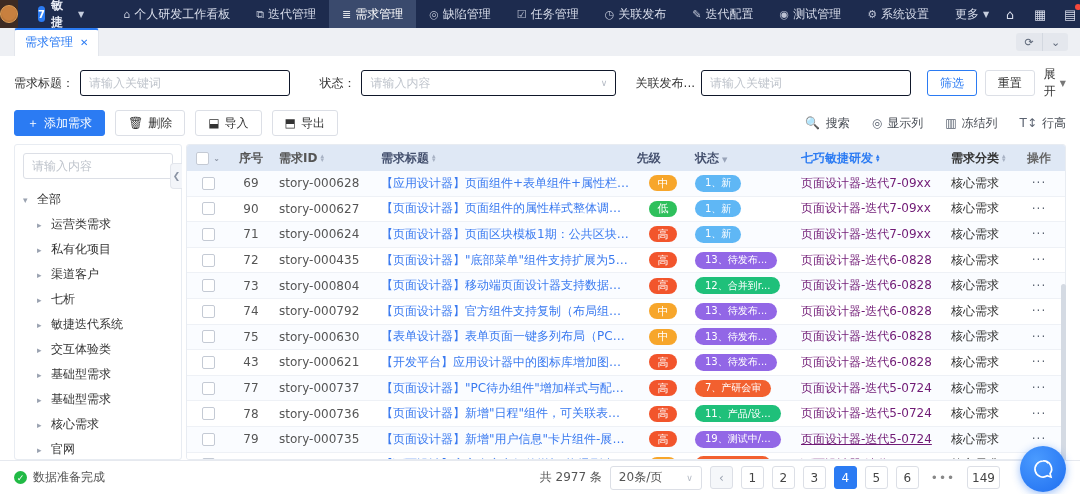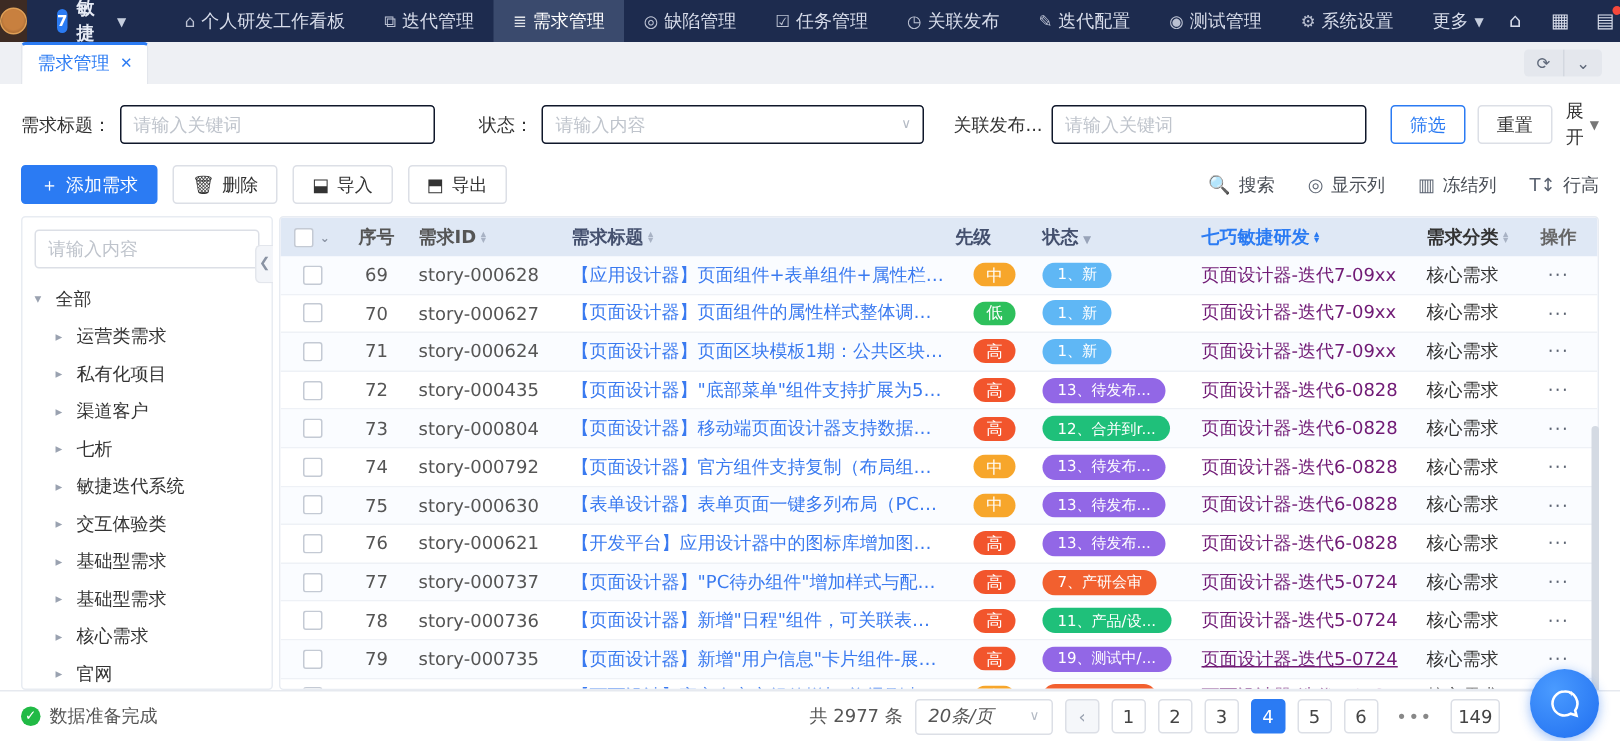--- a/index.html
+++ b/index.html
@@ -84,21 +84,21 @@
   .pill { display:inline-flex; align-items:center; height:17px; padding:0 10px; border-radius:9px; color:#fff; font-size:10px; max-width:100px; overflow:hidden; white-space:nowrap; }
   .more-dots { letter-spacing:1px; cursor:pointer; color:#5a6270; }
 
   .vscroll { position:absolute; right:0px; top:140px; width:5px; height:190px; border-radius:3px; background:#d4dae3; }
 
   
   .footer { position:absolute; left:0; right:0; bottom:0; height:34px; background:#fff; border-top:1px solid #e6e9ef; display:flex; align-items:center; padding:0 14px; }
   .status-ok { display:flex; align-items:center; gap:6px; color:#555; }
   .ok-dot { width:13px; height:13px; border-radius:50%; background:#21ba45; color:#fff; font-size:9px; display:flex; align-items:center; justify-content:center; }
   .pager { margin-left:auto; display:flex; align-items:center; gap:8px; margin-right:66px; color:#555; }
-  .page-size { width:92px; height:24px; border:1px solid #dcdfe6; border-radius:3px; display:flex; align-items:center; justify-content:space-between; padding:0 8px; color:#555; cursor:pointer;font-style:italic; }
+  .page-size { width:92px; height:24px; border:1px solid #dcdfe6; border-radius:3px; display:flex; align-items:center; justify-content:space-between; padding:0 8px; color:#555; cursor:pointer; }
   .page-size .sel-caret { font-size:9px; color:#b4bac4; }
   .pg { min-width:23px; height:23px; border:1px solid #dcdfe6; border-radius:3px; background:#fff; display:inline-flex; align-items:center; justify-content:center; padding:0 4px; cursor:pointer; color:#444; }
   .pg.prev { background:#f5f7fa; color:#9aa2b0; }
   .pg.active { background:#2b7bf3; border-color:#2b7bf3; color:#fff; }
   .pg.dots { border:none; background:transparent; letter-spacing:1px; color:#888; }
   .fab { position:absolute; right:14px; bottom:2px; width:46px; height:46px; border-radius:50%; background:radial-gradient(circle at 35% 30%, #4a9bff, #1f6ef0); display:flex; align-items:center; justify-content:center; cursor:pointer; box-shadow:0 2px 8px rgba(31,110,240,.45); }
 </style>
 </head>
 <body>
 
@@ -352,21 +352,21 @@
             </div>
             <div class="cell c-status"><span class="pill" style="background: rgb(95, 183, 245);">1、新</span></div>
             <div class="cell c-iter">页面设计器-迭代7-09xx</div>
             <div class="cell c-cat">核心需求</div>
             <div class="cell c-op more-dots">···</div>
           </div>
           <div class="g-row">
             <div class="cell c-sel">
               <span class="chk"></span>
             </div>
-            <div class="cell c-seq">70</div>
+            <div class="cell c-seq">90</div>
             <div class="cell c-id">story-000627</div>
             <div class="cell c-title">【页面设计器】页面组件的属性样式整体调整优化</div>
             <div class="cell c-pri">
               <span class="badge" style="background: rgb(46, 192, 92);">低</span>
             </div>
             <div class="cell c-status"><span class="pill" style="background: rgb(95, 183, 245);">1、新</span></div>
             <div class="cell c-iter">页面设计器-迭代7-09xx</div>
             <div class="cell c-cat">核心需求</div>
             <div class="cell c-op more-dots">···</div>
           </div>
@@ -442,21 +442,21 @@
             </div>
             <div class="cell c-status"><span class="pill" style="background: rgb(146, 103, 230);">13、待发布...</span></div>
             <div class="cell c-iter">页面设计器-迭代6-0828</div>
             <div class="cell c-cat">核心需求</div>
             <div class="cell c-op more-dots">···</div>
           </div>
           <div class="g-row">
             <div class="cell c-sel">
               <span class="chk"></span>
             </div>
-            <div class="cell c-seq">76</div>
+            <div class="cell c-seq">43</div>
             <div class="cell c-id">story-000621</div>
             <div class="cell c-title">【开发平台】应用设计器中的图标库增加图标分类与图标，并复用于多个功能</div>
             <div class="cell c-pri">
               <span class="badge" style="background: rgb(242, 85, 44);">高</span>
             </div>
             <div class="cell c-status"><span class="pill" style="background: rgb(146, 103, 230);">13、待发布...</span></div>
             <div class="cell c-iter">页面设计器-迭代6-0828</div>
             <div class="cell c-cat">核心需求</div>
             <div class="cell c-op more-dots">···</div>
           </div>

